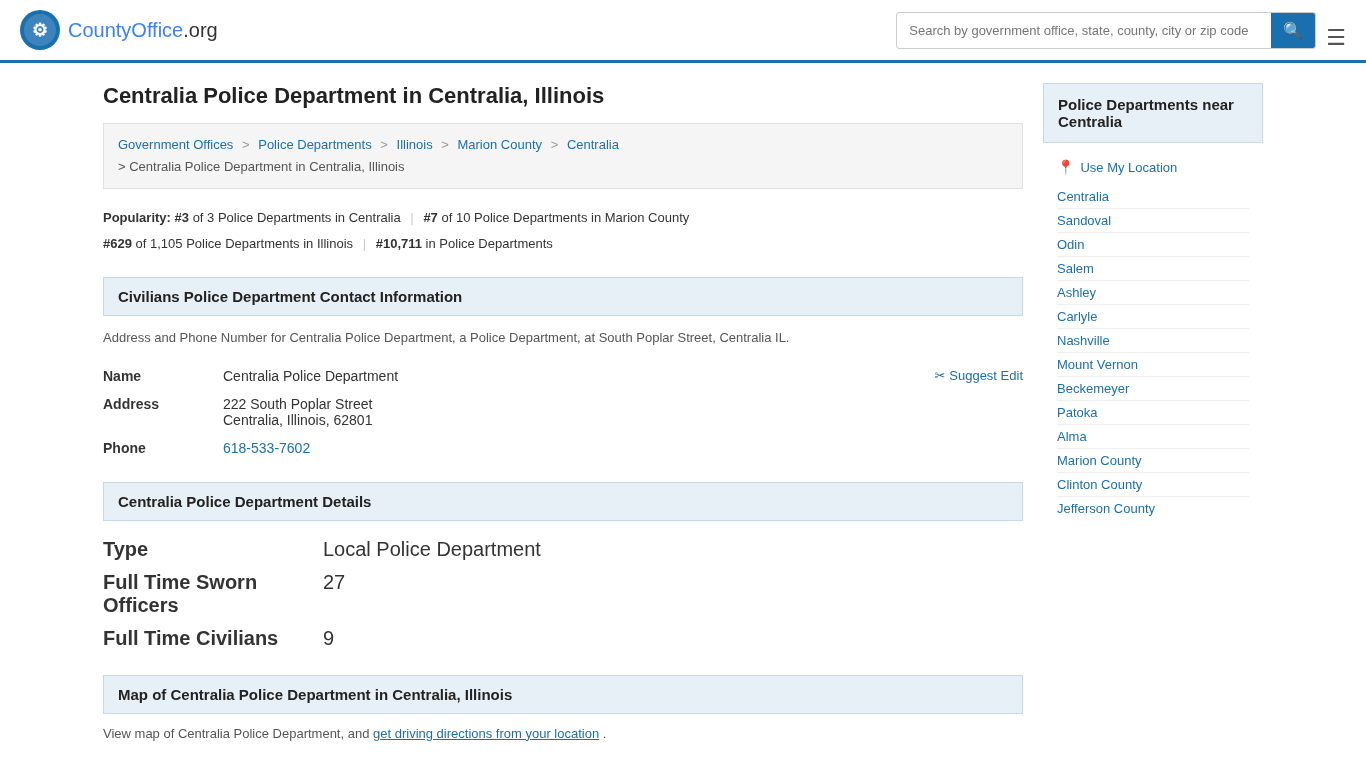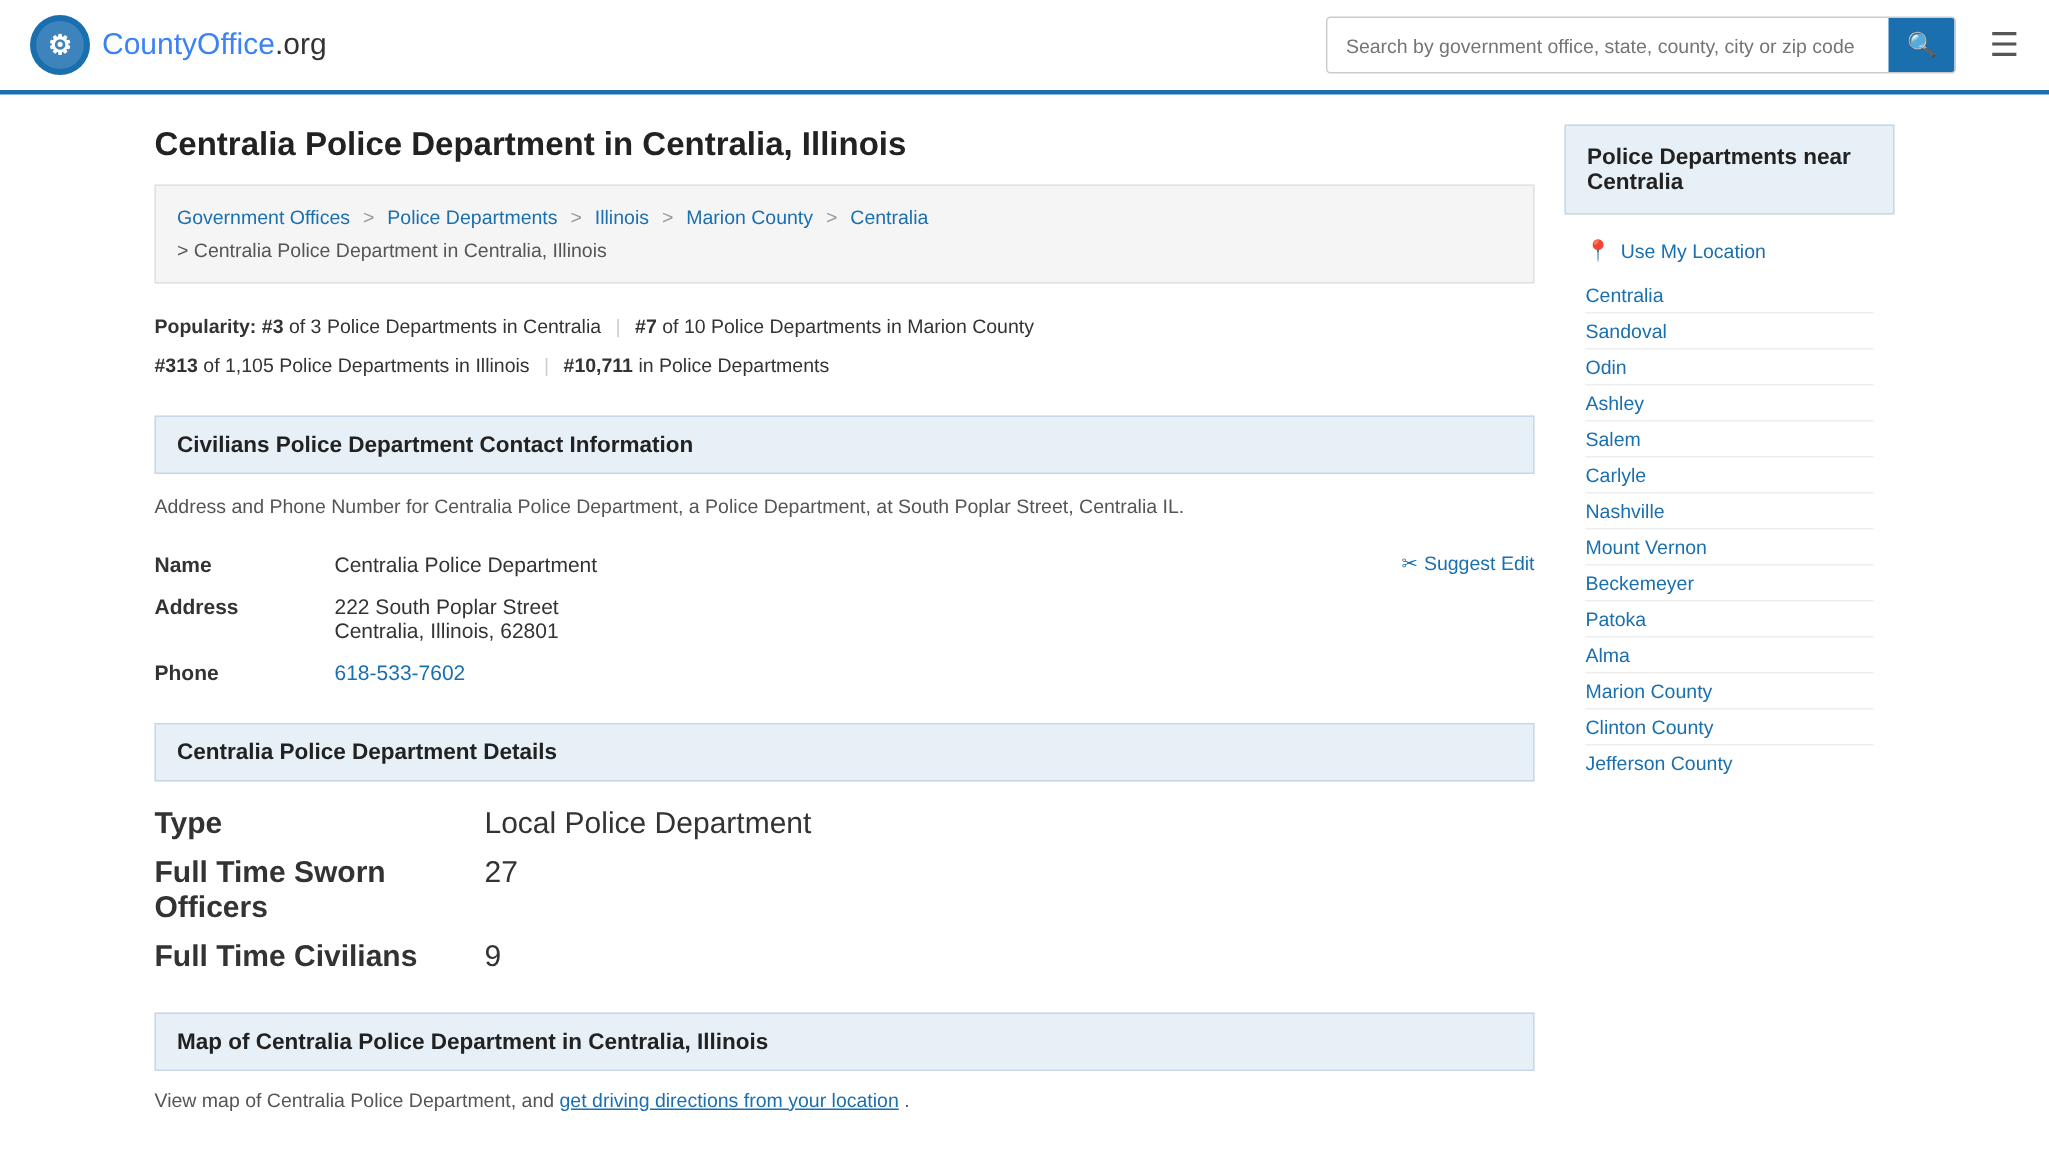--- a/index.html
+++ b/index.html
@@ -27,22 +27,22 @@
       font-size: 20px;
       font-weight: bold;
       color: #1a6faf;
     }
     .logo-text span {
       color: #3b82f6;
       font-weight: normal;
     }
     .header-right {
       display: flex;
-      align-items: center;
-      gap: 22px;
+      align-items: flex-end;
+      gap: 10px;
     }
     .search-container {
       display: flex;
       align-items: center;
       border: 1px solid #ccc;
       border-radius: 3px;
       overflow: hidden;
       width: 420px;
     }
     .search-input {
@@ -282,21 +282,21 @@
     </div>
 
     <div class="popularity-bar">
       <strong>Popularity:</strong>
       <span class="pop-num">#3</span>
       <span>of 3 Police Departments in Centralia</span>
       <span class="pop-sep">|</span>
       <span class="pop-num">#7</span>
       <span>of 10 Police Departments in Marion County</span>
       <br>
-      <span class="pop-num">#313</span>
+      <span class="pop-num">#629</span>
       <span>of 1,105 Police Departments in Illinois</span>
       <span class="pop-sep">|</span>
       <span class="pop-num">#10,711</span>
       <span>in Police Departments</span>
     </div>
 
     <div class="section-header">Civilians Police Department Contact Information</div>
     <p class="info-para">Address and Phone Number for Centralia Police Department, a Police Department, at South Poplar Street, Centralia IL.</p>
 
     <div class="contact-table">
@@ -358,22 +358,22 @@
       <span>Centralia</span>
     </div>
     <div class="sidebar-location">
       <span class="pin-icon">📍</span>
       <span>Use My Location</span>
     </div>
     <div class="sidebar-links" id="sidebar-links-container">
     <a class="sidebar-link" href="#">Centralia</a>
         <a class="sidebar-link" href="#">Sandoval</a>
         <a class="sidebar-link" href="#">Odin</a>
+        <a class="sidebar-link" href="#">Salem</a>
         <a class="sidebar-link" href="#">Ashley</a>
-        <a class="sidebar-link" href="#">Salem</a>
         <a class="sidebar-link" href="#">Carlyle</a>
         <a class="sidebar-link" href="#">Nashville</a>
         <a class="sidebar-link" href="#">Mount Vernon</a>
         <a class="sidebar-link" href="#">Beckemeyer</a>
         <a class="sidebar-link" href="#">Patoka</a>
         <a class="sidebar-link" href="#">Alma</a>
         <a class="sidebar-link" href="#">Marion County</a>
         <a class="sidebar-link" href="#">Clinton County</a>
         <a class="sidebar-link" href="#">Jefferson County</a>
       </div>

